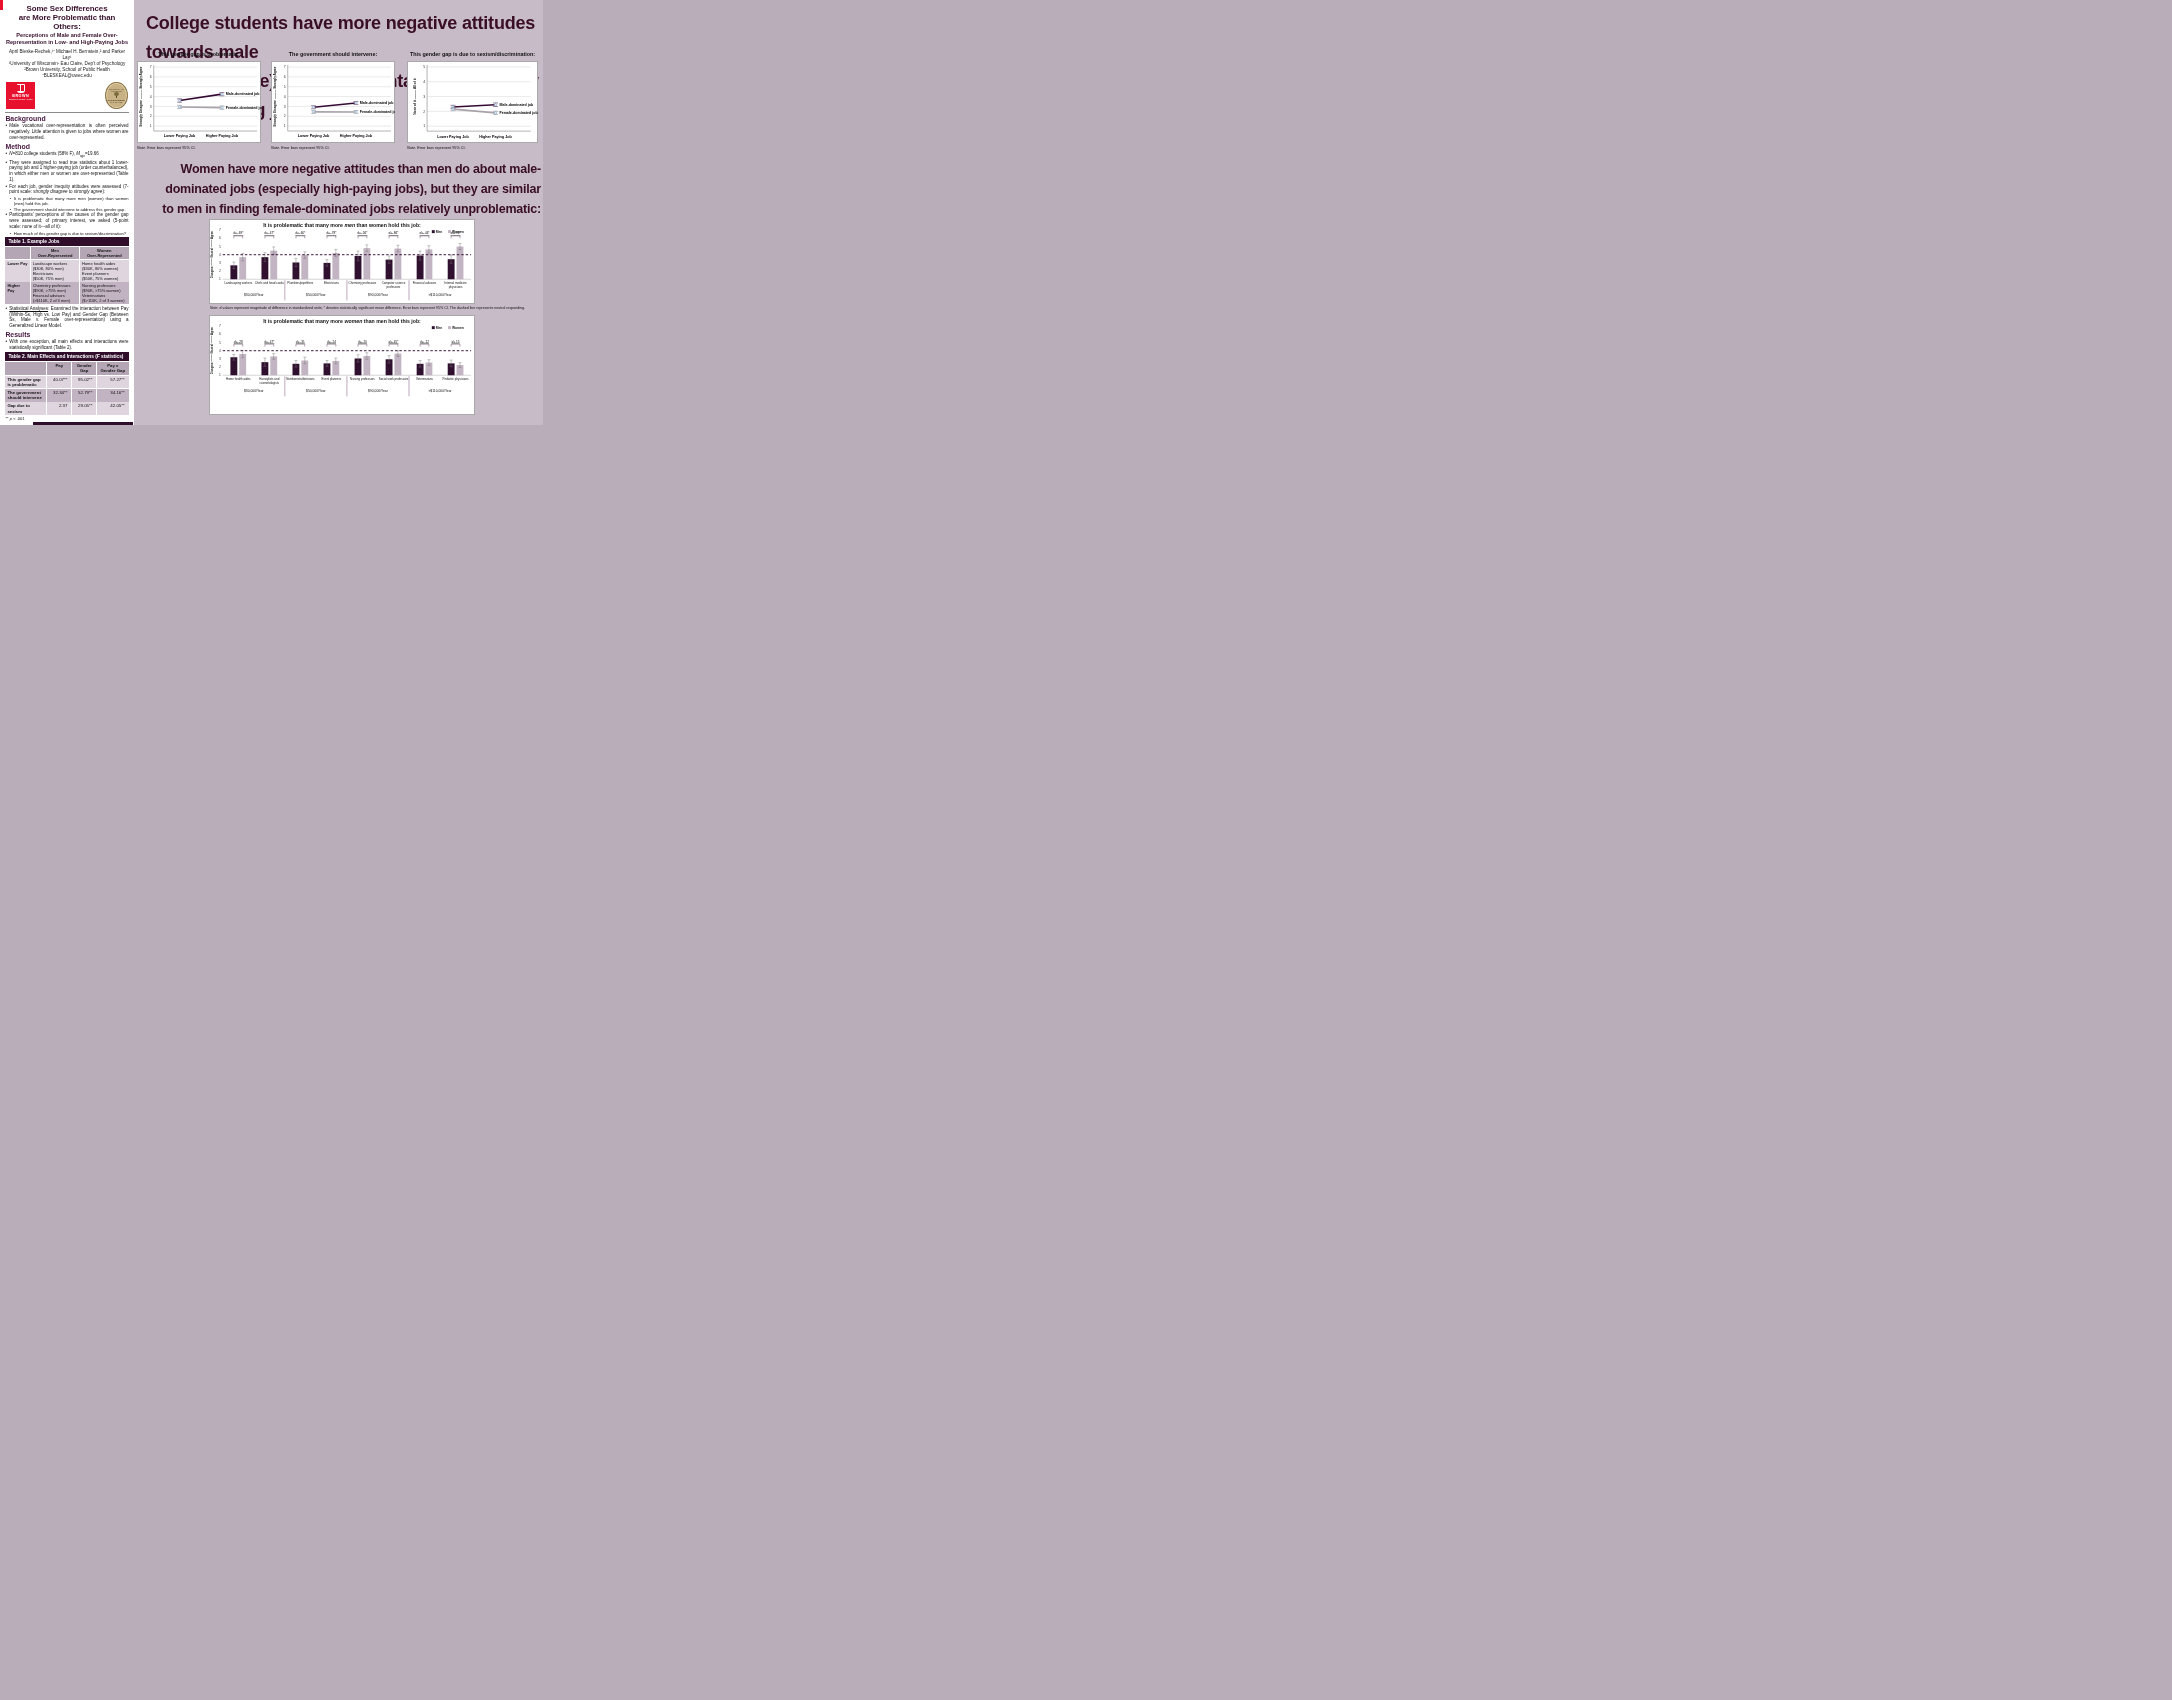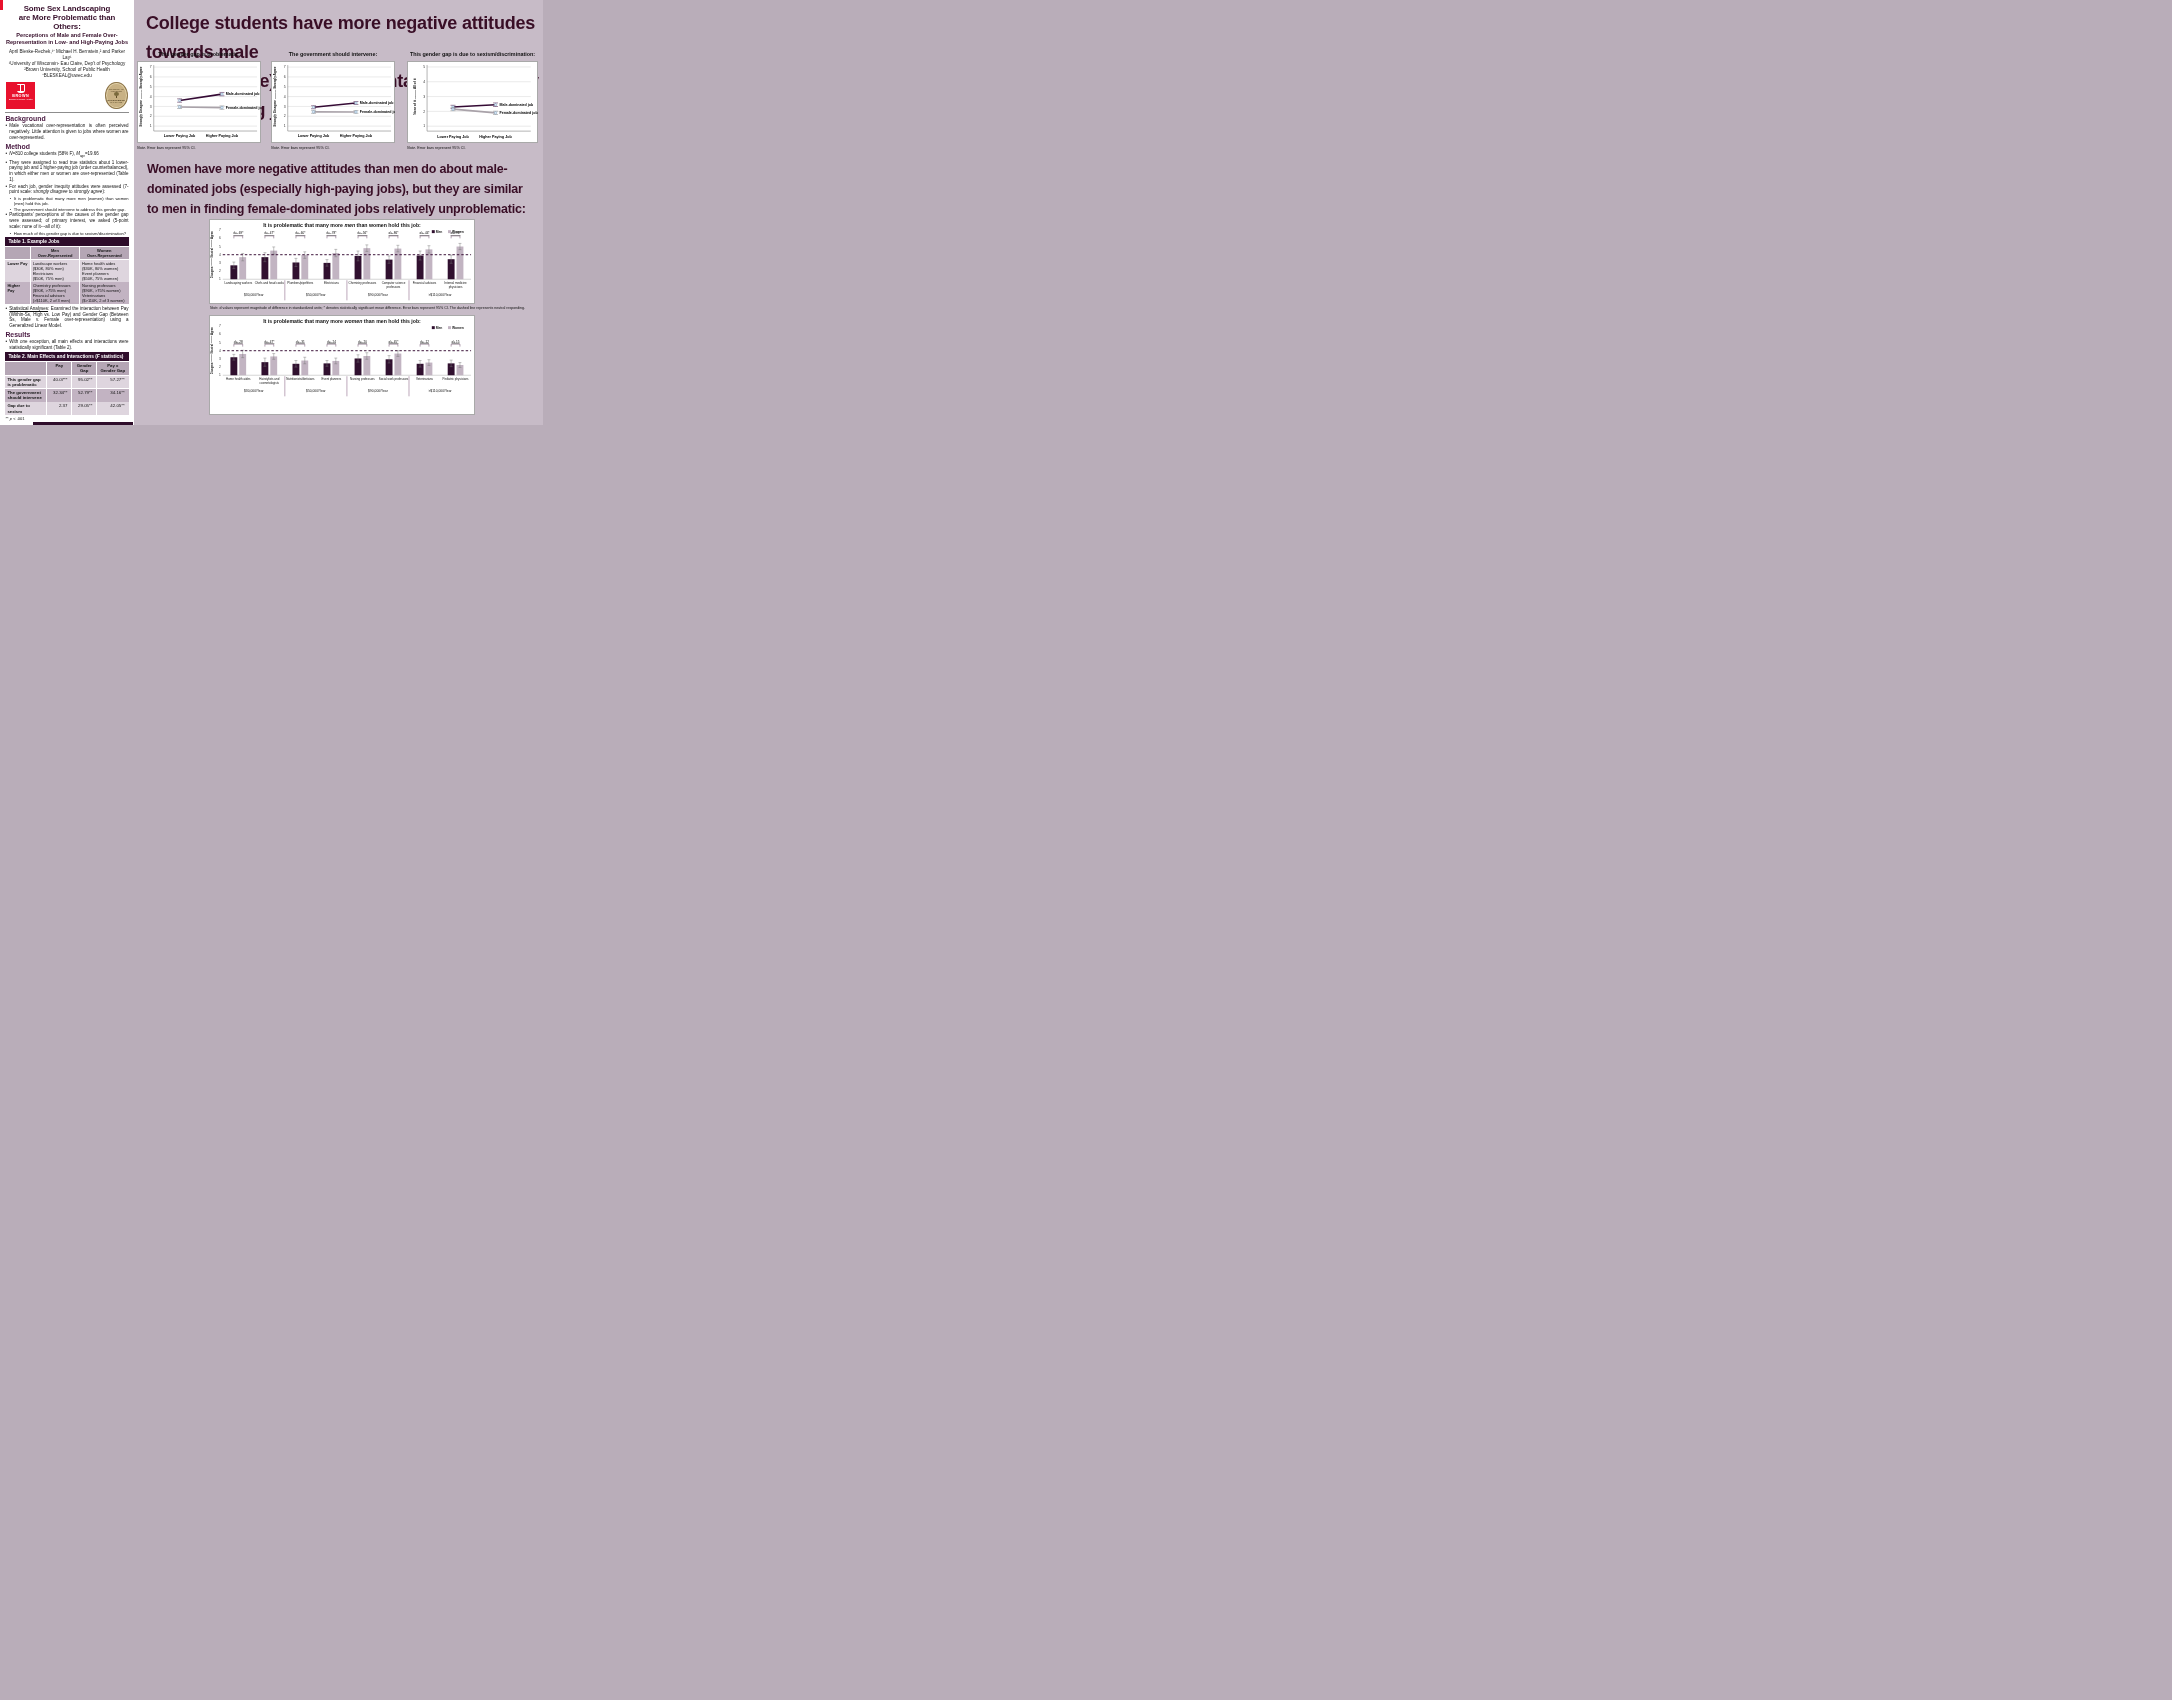--- a/index.html
+++ b/index.html
@@ -41,36 +41,36 @@
   .rowA{background:#ded5de;}
   .rowB{background:#c2b3c2;}
   .rlabel{font-weight:bold;}
   .cell{white-space:pre-line;}
   .val{text-align:right;padding-right:3.9px !important;font-size:4.4px;}
   .foot{font-size:4.1px;margin-top:1px;}
   .bottomstrip{position:absolute;left:33px;top:422px;width:100px;height:3.4px;background:#2f0d2b;}
   
   .headline{position:absolute;font-weight:bold;color:#390e26;white-space:pre-line;letter-spacing:-0.2px;}
   .hl1{left:146px;top:8.9px;width:396px;font-size:18px;line-height:1.62;}
-  .hl2{left:147px;top:160px;width:394px;font-size:12.5px;line-height:1.58;}
+  .hl2{left:147px;top:160px;width:394px;font-size:12.5px;line-height:1.58;text-align:right;}
   .lc-title{position:absolute;top:51px;font-size:5.4px;font-weight:bold;color:#111;text-align:center;}
   .panel{position:absolute;background:#fff;border:0.5px solid #a9a9a9;}
   .note{position:absolute;font-size:3.8px;color:#111;}
   .note i{font-style:italic;}
   .bartitle{text-align:center;font-size:5.2px;font-weight:bold;margin:1.5px 0 0;}
   svg text{font-family:"Liberation Sans",sans-serif;}
 </style>
 </head>
 <body>
 
 <div class="poster">
 
   <aside class="sidebar">
     <div class="redcorner"></div>
-    <div class="p-title">Some Sex Landscaping
+    <div class="p-title">Some Sex Differences
 are More Problematic than Others:</div>
     <div class="p-sub">Perceptions of Male and Female Over-
 Representation in Low- and High-Paying Jobs</div>
     <div class="authors">
       <div>April Bleske-Rechek,¹⁺ Michael H. Bernstein,² and Parker Lay¹</div>
       <div>¹University of Wisconsin- Eau Claire, Dep’t of Psychology</div>
       <div>²Brown University, School of Public Health</div>
       <div>⁺BLESKEAL@uwec.edu</div>
     </div>
     <div class="logos">

